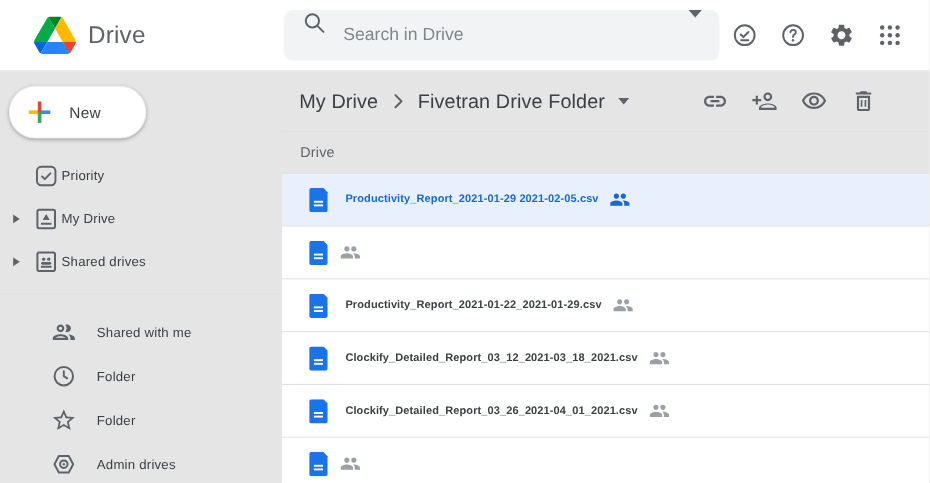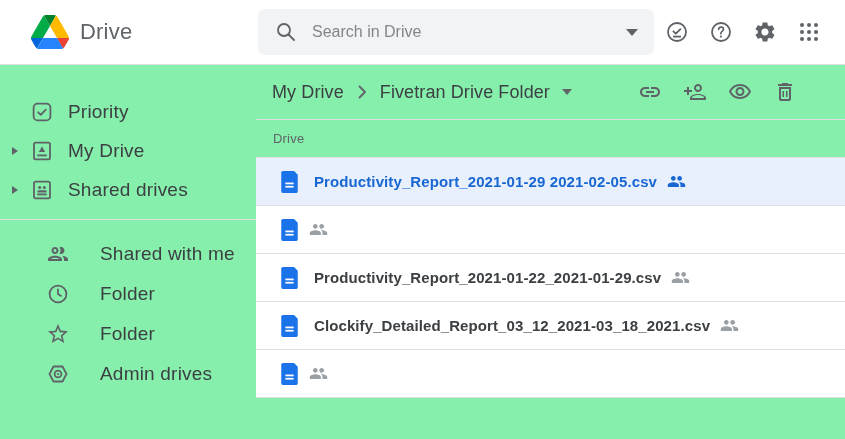--- a/index.html
+++ b/index.html
@@ -1,28 +1,28 @@
 <!DOCTYPE html>
 <html><head>
 <meta charset="utf-8">
 <style>
   * { margin:0; padding:0; box-sizing:border-box; }
   html,body { width:845px; height:439px; overflow:hidden; background:#fff;
               font-family:"Liberation Sans","DejaVu Sans",sans-serif; }
-  .app { width:845px; height:439px; display:flex; flex-direction:column; background:#86efac; }
+  .app { width:845px; height:439px; display:flex; flex-direction:column; background:#e5e5e5; }
 
   
   .topbar { height:65px; min-height:65px; display:flex; align-items:center;
             border-bottom:1px solid #e0e0e0; background:#fff; }
   .logo-area { width:256px; min-width:256px; display:flex; align-items:center; padding-left:30px; }
   .drive-logo { width:40px; height:34px; margin-right:10px; }
   .app-name { font-size:22px; color:#5f6368; letter-spacing:.2px; }
 
   .searchbar { width:396px; height:46px; background:#f1f3f4; border-radius:8px;
-               display:flex; align-items:center; padding:0 16px; margin-left:2px; }
+               display:flex; padding:0 16px; margin-left:2px; }
   .searchbar .mag { width:24px; height:24px; color:#5f6368; flex:none; }
   .search-input { flex:1; border:none; outline:none; background:transparent;
                   font-size:16px; color:#3c4043; margin-left:14px;
                   font-family:"Liberation Sans","DejaVu Sans",sans-serif; }
   .search-input::placeholder { color:#80868b; }
   .search-caret { width:0; height:0; border-left:6px solid transparent; border-right:6px solid transparent;
                   border-top:7px solid #5f6368; flex:none; cursor:pointer; }
 
   .topbar-icons { margin-left:auto; display:flex; align-items:center; padding-right:14px; }
   .icon-btn { width:44px; height:44px; display:flex; align-items:center; justify-content:center;
@@ -40,21 +40,21 @@
   .new-btn svg { width:26px; height:26px; }
   .new-btn span { margin-left:14px; font-size:14px; color:#3c4043; letter-spacing:.2px; }
 
   .nav { margin-top:14px; }
   .nav-item { height:39px; display:flex; align-items:center; cursor:pointer; padding-left:7px;
               border-radius:0 20px 20px 0; }
   .expander { width:16px; min-width:16px; display:flex; align-items:center; justify-content:center; }
   .expander .tri { width:0; height:0; border-top:4px solid transparent; border-bottom:4px solid transparent;
                    border-left:6px solid #5f6368; }
   .nav-icon { width:24px; min-width:24px; height:24px; color:#5f6368; margin-left:7px; }
-  .nav-item .label { margin-left:14px; font-size:19px; color:#3c4043; letter-spacing:.2px; }
+  .nav-item .label { margin-left:2px; font-size:12px; color:#3c4043; letter-spacing:.2px; }
   .sidebar-divider { border-top:1px solid #e0e0e0; margin:10px 0; }
   .nav.secondary .nav-item { height:40px;gap:16px; }
 
   
   .main { flex:1; display:flex; flex-direction:column; overflow:hidden; }
   .crumb-bar { height:55px; min-height:55px; display:flex; align-items:center; padding:0 16px;
                border-bottom:1px solid #e0e0e0; }
   .crumb { font-size:18px; color:#3c4043; cursor:pointer; letter-spacing:.1px; }
   .crumb-sep { width:24px; height:24px; color:#5f6368; margin:0 6px; }
   .crumb-caret { width:0; height:0; border-left:5px solid transparent; border-right:5px solid transparent;
@@ -63,21 +63,21 @@
   .crumb-actions .icon-btn { width:45px; height:40px; border-radius:50%; }
 
   .table-header { height:38px; min-height:38px; display:flex; align-items:center; padding-left:17px;
                   border-bottom:1px solid #e0e0e0; }
   .col-name { font-size:13px; color:#5f6368; letter-spacing:.2px; }
 
   .rows { flex:1; overflow:hidden; }
   .file-row { height:48px; display:flex; align-items:center; padding-left:24px;
               border-bottom:1px solid #e0e0e0; cursor:pointer; background:#fff; }
   .file-row .doc { width:19px; height:22px; flex:none; }
-  .file-row .fname { margin-left:15px; font-size:15px; font-weight:bold; color:#3c4043; letter-spacing:.1px; }
+  .file-row .fname { margin-left:15px; font-size:10px; font-weight:bold; color:#3c4043; letter-spacing:.1px; }
   .file-row .people { width:19px; height:19px; margin-left:10px; color:#9aa0a6; flex:none; }
   .file-row.selected { background:#e8f0fe; }
   .file-row.selected .fname { color:#1967d2; }
   .file-row.selected .people { color:#1967d2; }
 </style>
 </head>
 <body>
 
 <svg width="0" height="0" style="position:absolute">
   <defs>
@@ -148,20 +148,30 @@
             <circle cx="12" cy="19" r="2"></circle>
             <circle cx="19" cy="19" r="2"></circle>
         </svg>
       </button>
     </div>
   </header>
 
   <div class="body">
 
     <nav class="sidebar">
+      <button class="new-btn">
+        <svg viewBox="0 0 24 24">
+          <rect x="3" y="10.5" width="9" height="3" fill="#fbbc04"></rect>
+          <rect x="12" y="10.5" width="9" height="3" fill="#4285f4"></rect>
+          <rect x="10.5" y="3" width="3" height="9" fill="#ea4335"></rect>
+          <rect x="10.5" y="12" width="3" height="9" fill="#34a853"></rect>
+          <rect x="10.5" y="10.5" width="3" height="1.5" fill="#ea4335"></rect>
+        </svg>
+        <span>New</span>
+      </button>
 
       <div class="nav">
         <div class="nav-item">
           <span class="expander"></span>
           <svg class="nav-icon" viewBox="0 0 24 24">
             <rect x="3.6" y="3.6" width="16.8" height="16.8" rx="4" fill="none" stroke="currentColor" stroke-width="1.8"></rect>
             <path d="M8.2 12.3l2.5 2.5 5.1-5.2" fill="none" stroke="currentColor" stroke-width="1.8" stroke-linecap="round" stroke-linejoin="round"></path>
           </svg>
           <span class="label">Priority</span>
         </div>
@@ -303,20 +313,29 @@
             </svg>
           <span class="fname">Clockify_Detailed_Report_03_12_2021-03_18_2021.csv</span>
           <svg class="people" viewBox="0 0 24 24">
               <use href="#people-sym"></use>
             </svg>
         </div>
         <div class="file-row">
           <svg class="doc" viewBox="0 0 19 24">
               <use href="#doc-sym"></use>
             </svg>
+          <span class="fname">Clockify_Detailed_Report_03_26_2021-04_01_2021.csv</span>
+          <svg class="people" viewBox="0 0 24 24">
+              <use href="#people-sym"></use>
+            </svg>
+        </div>
+        <div class="file-row">
+          <svg class="doc" viewBox="0 0 19 24">
+              <use href="#doc-sym"></use>
+            </svg>
           <svg class="people" viewBox="0 0 24 24">
               <use href="#people-sym"></use>
             </svg>
         </div>
       </div>
     </main>
   </div>
 </div>
 
 </body></html>

